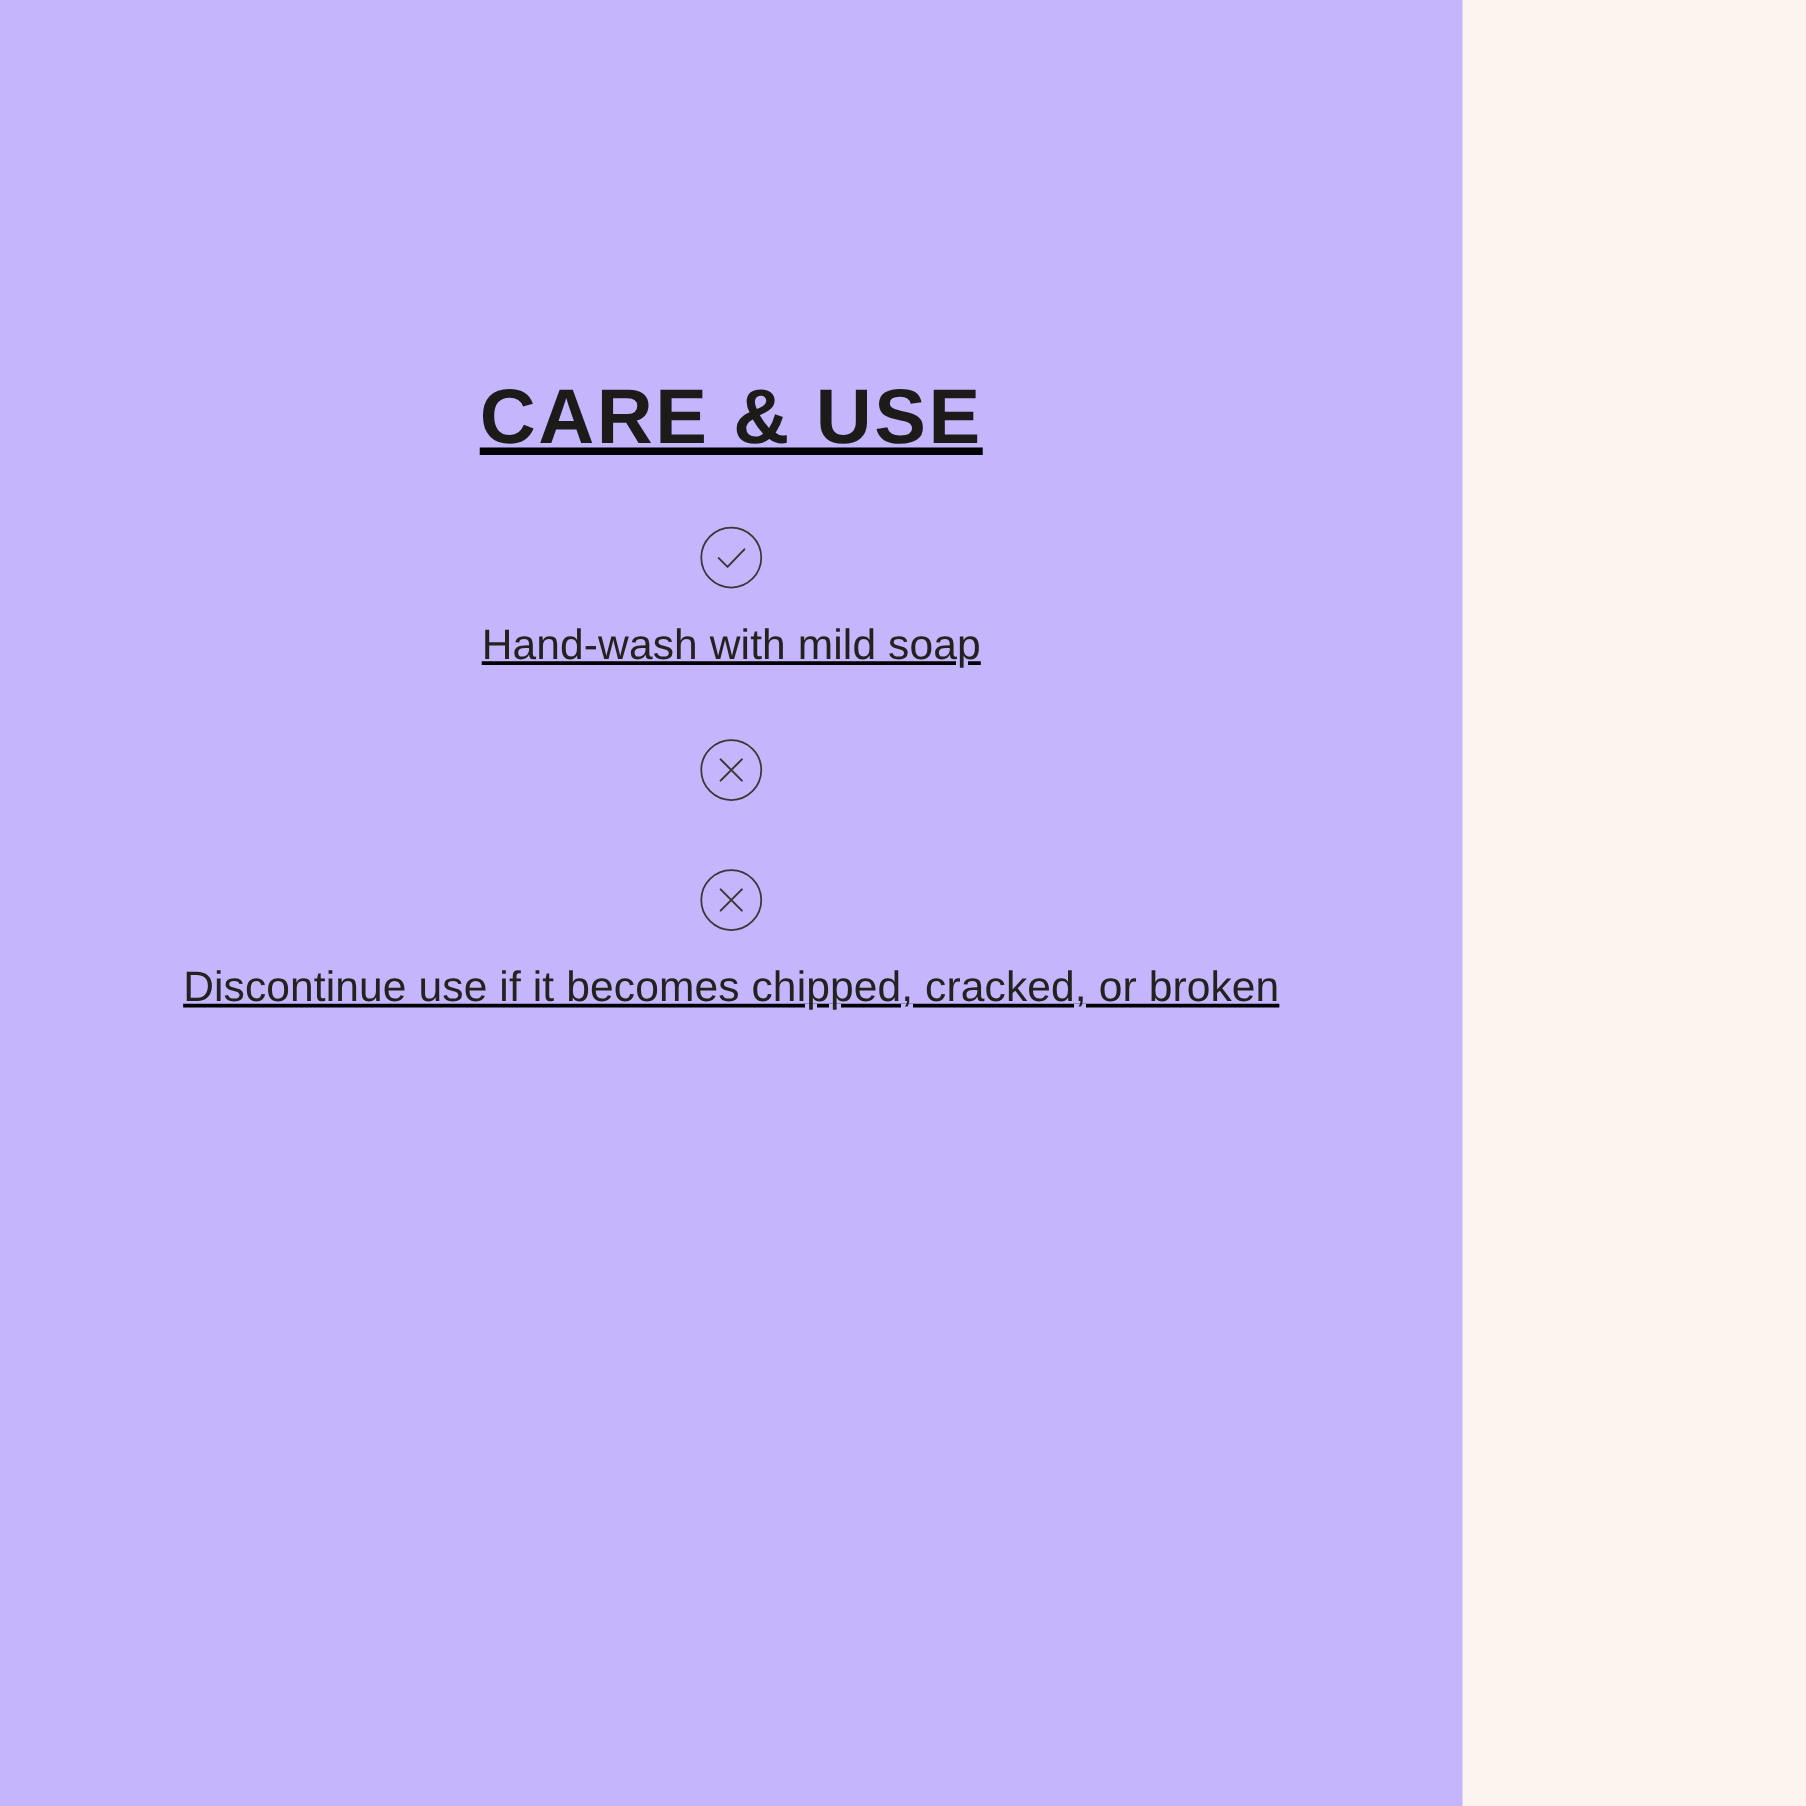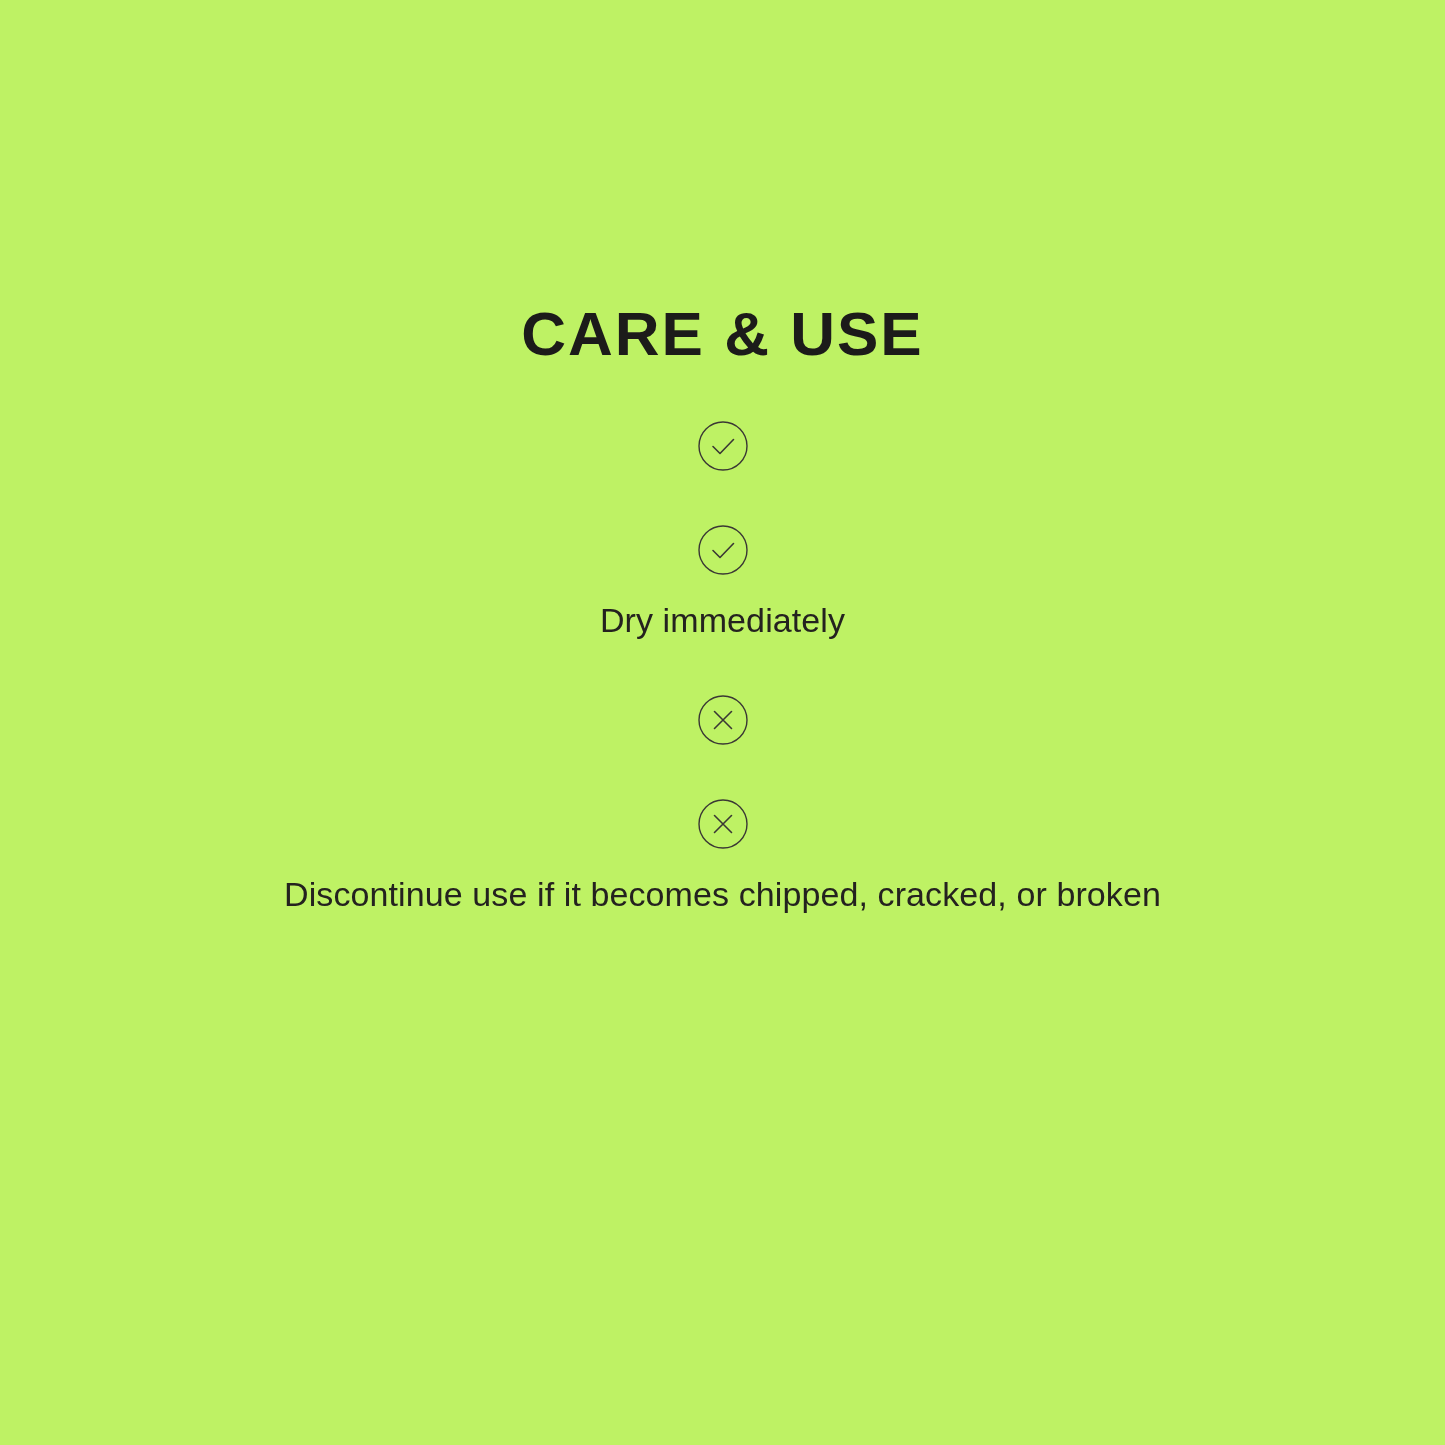--- a/index.html
+++ b/index.html
@@ -7,27 +7,28 @@
     padding: 0;
   }
   body {
     width: 1445px;
     height: 1445px;
     background: #fdf3ef;
     font-family: "Liberation Sans", sans-serif;
     overflow: hidden;
   }
   .card {
-    width: 1445px;
+    width: 1170px;
     height: 1445px;
-    background: #bef264;
+    background: #c4b5fd;
     display: flex;
     flex-direction: column;
     align-items: center;
     box-sizing: border-box;
+    text-decoration: underline;
   }
   .title {
     margin-top: 300px;
     font-size: 62px;
     font-weight: bold;
     letter-spacing: 2px;
     color: #1c1b1a;
     text-align: center;
     line-height: 1.1;
   }
@@ -71,31 +72,23 @@
 
   <div class="items">
 
     <div class="item">
       <span class="icon">
         <svg viewBox="0 0 52 52" width="52" height="52" xmlns="http://www.w3.org/2000/svg">
           <circle cx="26" cy="26" r="24" fill="none" stroke="#3a3734" stroke-width="1.4"></circle>
           <path d="M16 26.5 L23 33.5 L36.5 19.5" fill="none" stroke="#3a3734" stroke-width="1.6" stroke-linecap="round" stroke-linejoin="round"></path>
         </svg>
       </span>
+      <div class="item-label">Hand-wash with mild soap</div>
     </div>
 
-    <div class="item">
-      <span class="icon">
-        <svg viewBox="0 0 52 52" width="52" height="52" xmlns="http://www.w3.org/2000/svg">
-          <circle cx="26" cy="26" r="24" fill="none" stroke="#3a3734" stroke-width="1.4"></circle>
-          <path d="M16 26.5 L23 33.5 L36.5 19.5" fill="none" stroke="#3a3734" stroke-width="1.6" stroke-linecap="round" stroke-linejoin="round"></path>
-        </svg>
-      </span>
-      <div class="item-label">Dry immediately</div>
-    </div>
 
     <div class="item">
       <span class="icon">
         <svg viewBox="0 0 52 52" width="52" height="52" xmlns="http://www.w3.org/2000/svg">
           <circle cx="26" cy="26" r="24" fill="none" stroke="#3a3734" stroke-width="1.4"></circle>
           <path d="M17.5 17.5 L34.5 34.5 M34.5 17.5 L17.5 34.5" fill="none" stroke="#3a3734" stroke-width="1.6" stroke-linecap="round"></path>
         </svg>
       </span>
     </div>
 

